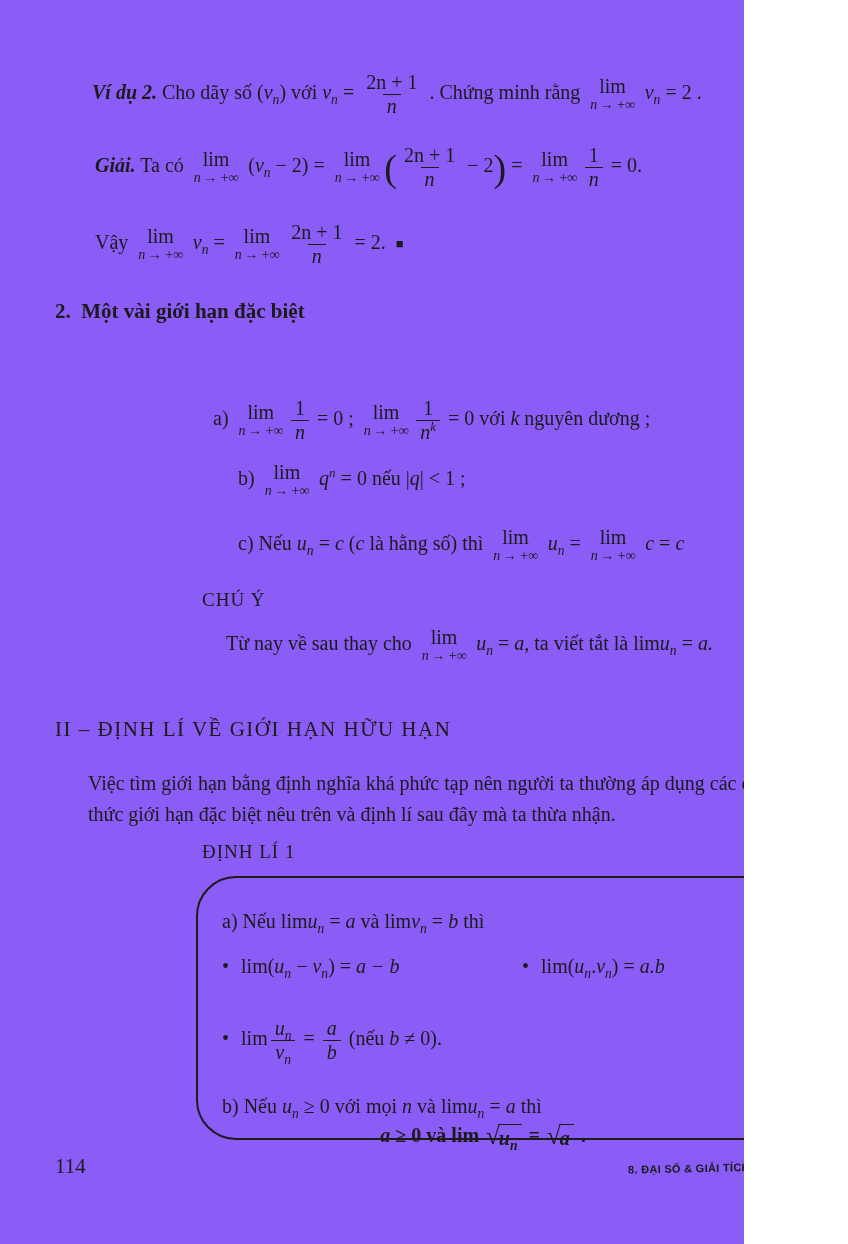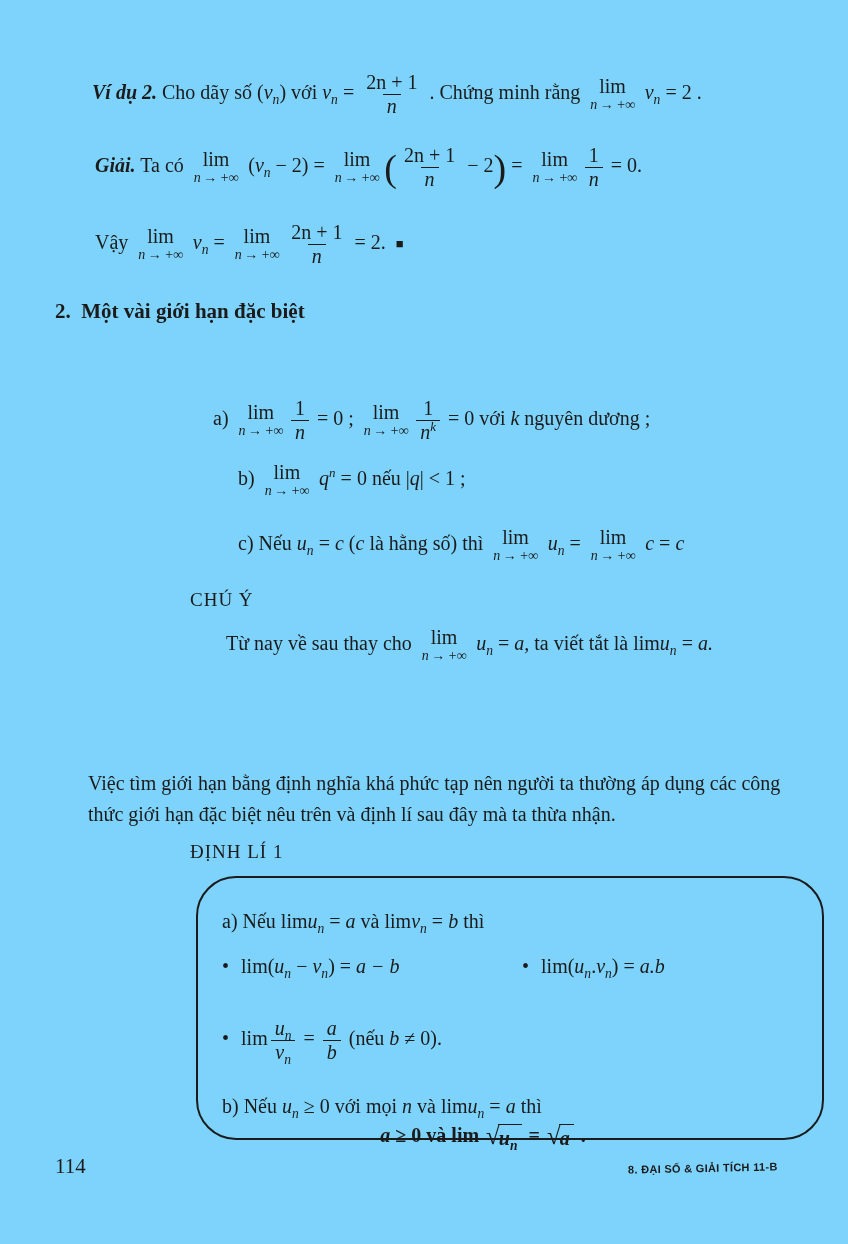--- a/index.html
+++ b/index.html
@@ -1,16 +1,16 @@
 <!DOCTYPE html>
 <html><head>
 <meta charset="utf-8">
 <style>
   html,body{margin:0;padding:0;background:#ffffff;}
-  #page{position:relative;width:848px;height:1244px;background:#7dd3fc;overflow:hidden;
+  #page{position:relative;width:744px;height:1244px;background:#8b5cf6;overflow:hidden;
         font-family:"Liberation Serif",serif;color:#1b1b1b;}
   .line{position:absolute;white-space:nowrap;font-size:20px;line-height:1.25;}
   .line i{font-style:italic;}
   sub{font-size:0.68em;font-style:italic;line-height:0;}
   sup{font-size:0.65em;font-style:italic;line-height:0;}
   b.lbl{font-weight:bold;font-style:italic;}
   
   .frac{display:inline-flex;flex-direction:column;align-items:center;vertical-align:middle;
         text-align:center;margin:10px 3px;}
   .frac .fn{padding:0 4px 1px;line-height:1.05;}
@@ -22,21 +22,21 @@
   .bigp{font-size:38px;font-weight:300;line-height:0;vertical-align:middle;}
   .qed{font-size:13px;vertical-align:middle;margin-left:10px;}
   .bullet{margin-right:12px;}
   
   .sqrt{display:inline-flex;align-items:flex-start;vertical-align:middle;margin:0 2px;}
   .sqrt .rad{font-size:1.25em;line-height:0.95;}
   .sqrt .rc{border-top:1.7px solid #1b1b1b;padding:2px 4px 0 1px;margin-left:-2px;}
   
   .h-sans{font-family:Liberation Serif, serif;font-weight:bold;font-size:21px;}
   .h-roman{font-size:21px;letter-spacing:1.5px;}
-  .smallcaps{font-size:19px;letter-spacing:1px;}
+  .smallcaps{font-size:19px;letter-spacing:1px;margin-left:12px;}
   .para{white-space:normal;width:716px;line-height:1.55;font-size:20px;}
   
   #theorem-box{position:absolute;left:196px;top:876px;width:628px;height:264px;
       border:2.5px solid #1b1b1b;border-radius:40px;box-sizing:border-box;
       padding:32px 18px 0 24px;font-size:20px;}
   .tb-row{white-space:nowrap;}
   .tb-grid{display:grid;grid-template-columns:300px auto;row-gap:30px;margin-top:22px;align-items:center;}
   .tb-b{margin-top:22px;}
   .tb-c{margin-top:6px;text-align:center;padding-right:60px;font-weight:bold;}
   .footer-imprint{font-family:"Liberation Sans",sans-serif;font-size:11px;font-weight:bold;
@@ -184,20 +184,23 @@
       </span>
     <i>u</i><sub>n</sub>
     <span>=</span>
     <i>a,</i>
     <span>ta viết tắt là</span>
     <span>lim</span><i>u</i><sub>n</sub>
     <span>=</span>
     <i>a.</i>
   </div>
 
+  <div class="line h-roman" style="left:55px;top:716px;">
+    <span>II – ĐỊNH LÍ VỀ GIỚI HẠN HỮU HẠN</span>
+  </div>
 
   <div class="line para" style="left:88px;top:768px;">
     <span>Việc tìm giới hạn bằng định nghĩa khá phức tạp nên người ta thường áp dụng các công thức giới hạn đặc biệt nêu trên và định lí sau đây mà ta thừa nhận.</span>
   </div>
 
   <div class="line smallcaps" style="left:190px;top:840px;">
     <span>ĐỊNH LÍ 1</span>
   </div>
 
   <div id="theorem-box">

